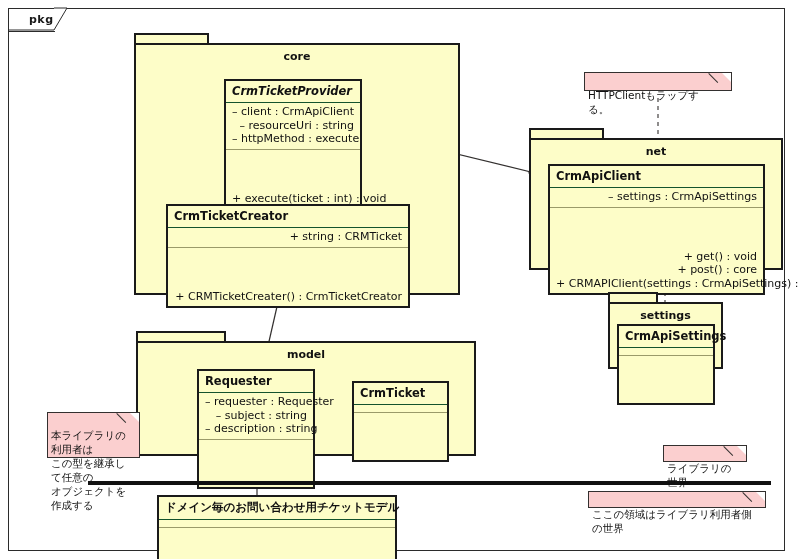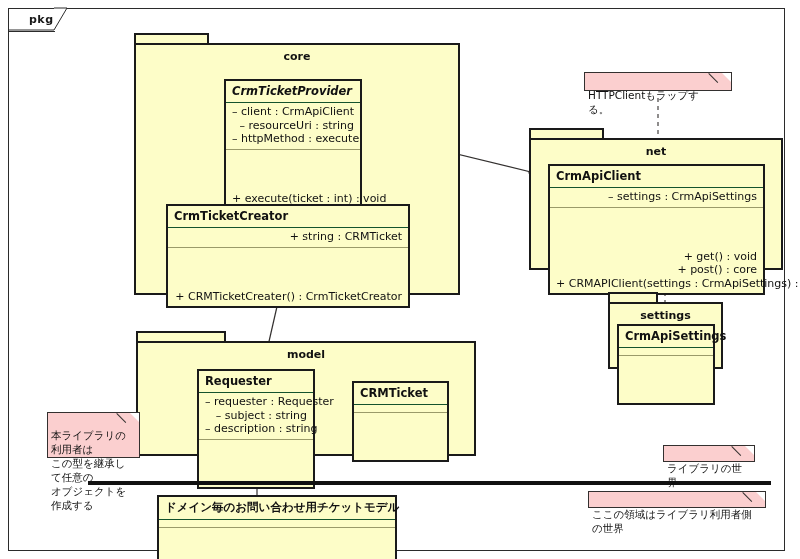--- a/index.html
+++ b/index.html
@@ -227,21 +227,21 @@
     <div class="cls-title">Requester</div>
     <div class="cls-sec">
       <div class="cls-row">– requester : Requester</div>
       <div class="cls-row">– subject : string</div>
       <div class="cls-row">– description : string</div>
     </div>
     <div class="cls-sec empty"></div>
   </div>
 
   <div class="cls" style="left:352px;top:381px;width:97px;">
-    <div class="cls-title">CRMTicket</div>
+    <div class="cls-title">CrmTicket</div>
     <div class="cls-sec empty"></div>
     <div class="cls-sec empty"></div>
   </div>
 
   <div class="cls" style="left:157px;top:495px;width:240px;">
     <div class="cls-title">ドメイン毎のお問い合わせ用チケットモデル</div>
     <div class="cls-sec empty"></div>
     <div class="cls-sec empty"></div>
   </div>
 
@@ -254,21 +254,21 @@
   </div>
 
   <div class="note" style="left:47px;top:412px;width:93px;height:46px;padding-right:10px;">
     <span>本ライブラリの利用者は
 この型を継承して任意の
 オブジェクトを作成する</span>
     <span class="note-fold" style="right:0;top:0;"></span>
     <span class="note-fold-line" style="right:9px;top:0px;"></span>
   </div>
 
-  <div class="note" style="left:663px;top:445px;width:92px;height:17px;padding-right:12px;">
+  <div class="note" style="left:663px;top:445px;width:84px;height:17px;padding-right:12px;">
     <span>ライブラリの世界</span>
     <span class="note-fold" style="right:0;top:0;"></span>
     <span class="note-fold-line" style="right:9px;top:0px;"></span>
   </div>
 
   <div class="note" style="left:588px;top:491px;width:178px;height:17px;padding-right:12px;">
     <span>ここの領域はライブラリ利用者側の世界</span>
     <span class="note-fold" style="right:0;top:0;"></span>
     <span class="note-fold-line" style="right:9px;top:0px;"></span>
   </div>

